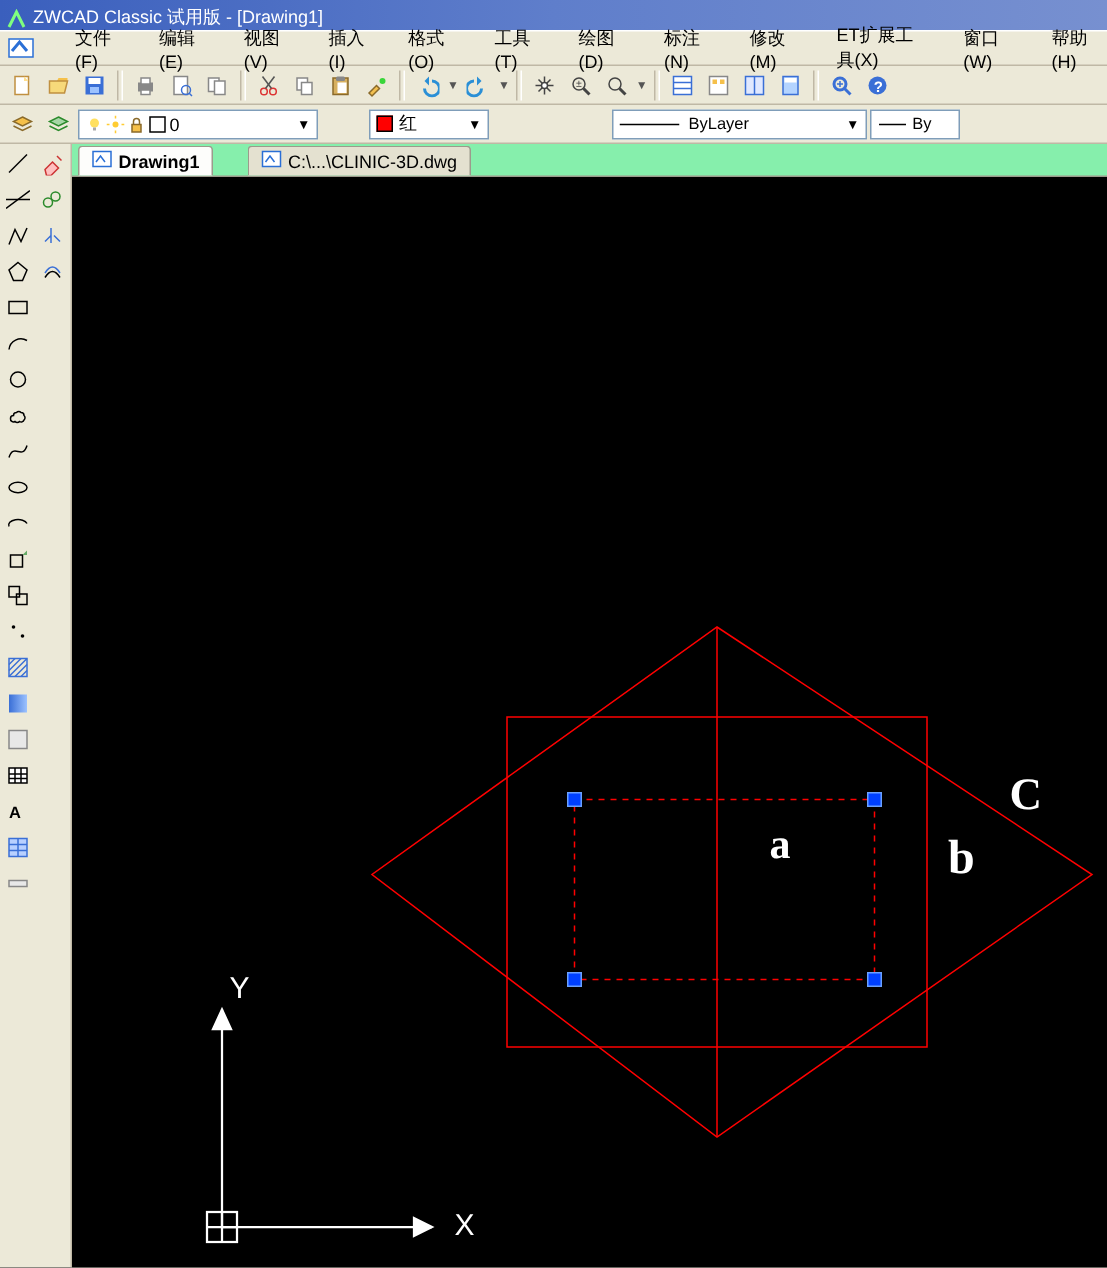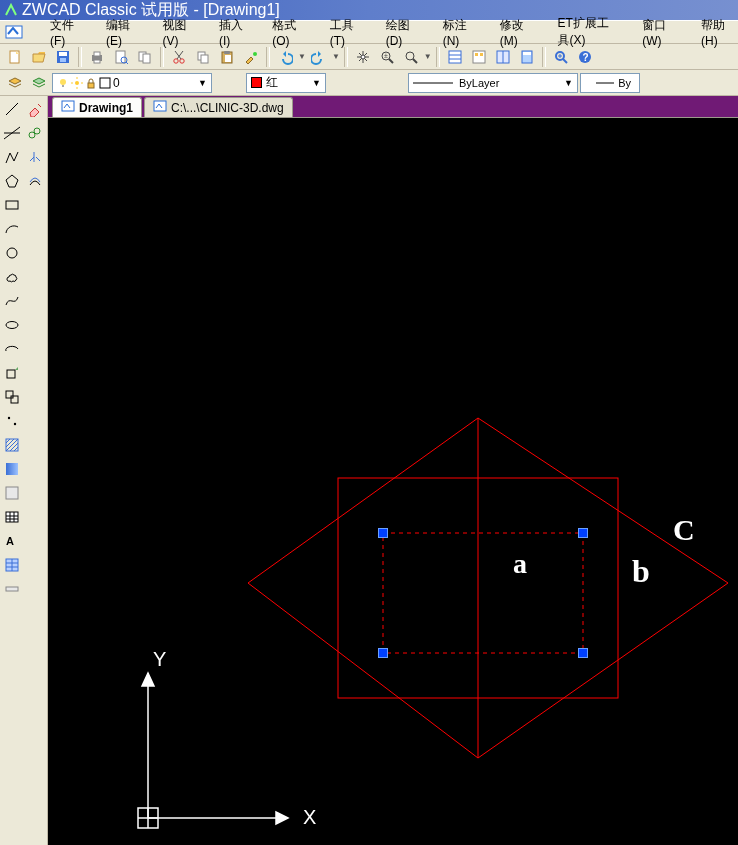--- a/index.html
+++ b/index.html
@@ -4,23 +4,23 @@
 <style>
   * { box-sizing: border-box; margin: 0; padding: 0; }
   html, body { width: 738px; height: 845px; font-family: "Microsoft YaHei","SimSun",sans-serif; overflow: hidden; }
   body { background: #d4d0c8; }
 
   
   .titlebar {
     height: 20px;
     background: linear-gradient(to right,#3a5fbd,#5f7ecb,#7790d0);
     color: #fff;
-    font-size: 16px;
+    font-size: 12px;
     display: flex;
-    align-items: center;
+    align-items: flex-end;
     padding-left: 4px;
   }
   .titlebar .logo { width:14px; height:14px; margin-right:4px; display:inline-block; }
   .titlebar .logo svg { width:14px; height:14px; }
 
   
   .menubar {
     height: 24px;
     background: #ece9d8;
     border-top: 1px solid #fff;
@@ -52,21 +52,21 @@
     display: flex; align-items: center; justify-content: center;
     border: 1px solid transparent; border-radius:2px;
   }
   .tsep { width: 4px; height: 20px; border-left:1px solid #bfb8a5; border-right:1px solid #fff; margin:0 2px; }
   .layer-box, .color-box, .ltype-box, .lw-box {
     height: 20px; background:#fff; border:1px solid #7f9db9; display:flex; align-items:center; padding:0 4px; font-size:12px;
   }
   .layer-box { width: 160px; }
   .color-box { width: 80px; }
   .ltype-box { width: 170px; font-size:11px; justify-content:center;margin-left:48px;}
-  .lw-box { width: 60px; font-size:11px; justify-content:flex-end; padding-right:8px;}
+  .lw-box { width: 60px; font-size:11px; justify-content:flex-end; padding-right:18px;}
   .dd-arrow { margin-left:auto; font-size:9px; color:#000; }
   .color-swatch { width:11px; height:11px; background:#f00; border:1px solid #000; margin-right:4px;}
   .layer-ico { width:12px;height:12px; margin-right:2px;}
 
   
   .main {
     display:flex;
     height: calc(845px - 20px - 24px - 26px - 26px);
   }
   .left-toolbars {
@@ -85,38 +85,38 @@
     border:1px solid transparent; border-radius:2px;
   }
   .vbtn svg{width:16px;height:16px;}
   .canvas-area {
     flex:1;
     display:flex; flex-direction:column;
     background:#ece9d8;
   }
   .doc-tabs {
     height:22px;
-    background:#701a75;
+    background:#86efac;
     display:flex;align-items:flex-end;
     padding-left:4px;
     border-bottom:1px solid #9c9a8c;
   }
   .doc-tab {
     height:20px;
     background:#fdfdfb;
     border:1px solid #9c9a8c;
     border-bottom:none;
     border-radius:3px 3px 0 0;
     display:flex;align-items:center;
     padding:0 8px;
     font-size:12px;
     margin-right:2px;
     gap:4px;
   }
-  .doc-tab.inactive { background:#e4e1d0; }
+  .doc-tab.inactive { background:#e4e1d0;margin-left:21px; }
   .doc-tab .dwg-ico svg{width:14px;height:14px;}
   .canvas {
     flex:1; background:#000; position:relative; overflow:hidden;
   }
   .grip { width:10px;height:10px;background:#0040ff;border:1px solid #6aa0ff; position:absolute; }
   .annot { position:absolute; color:#fff; font-weight:bold; font-family:"Comic Sans MS",cursive; }
   svg.drawing { position:absolute; inset:0; width:100%; height:100%; }
 </style>
 </head>
 <body>

